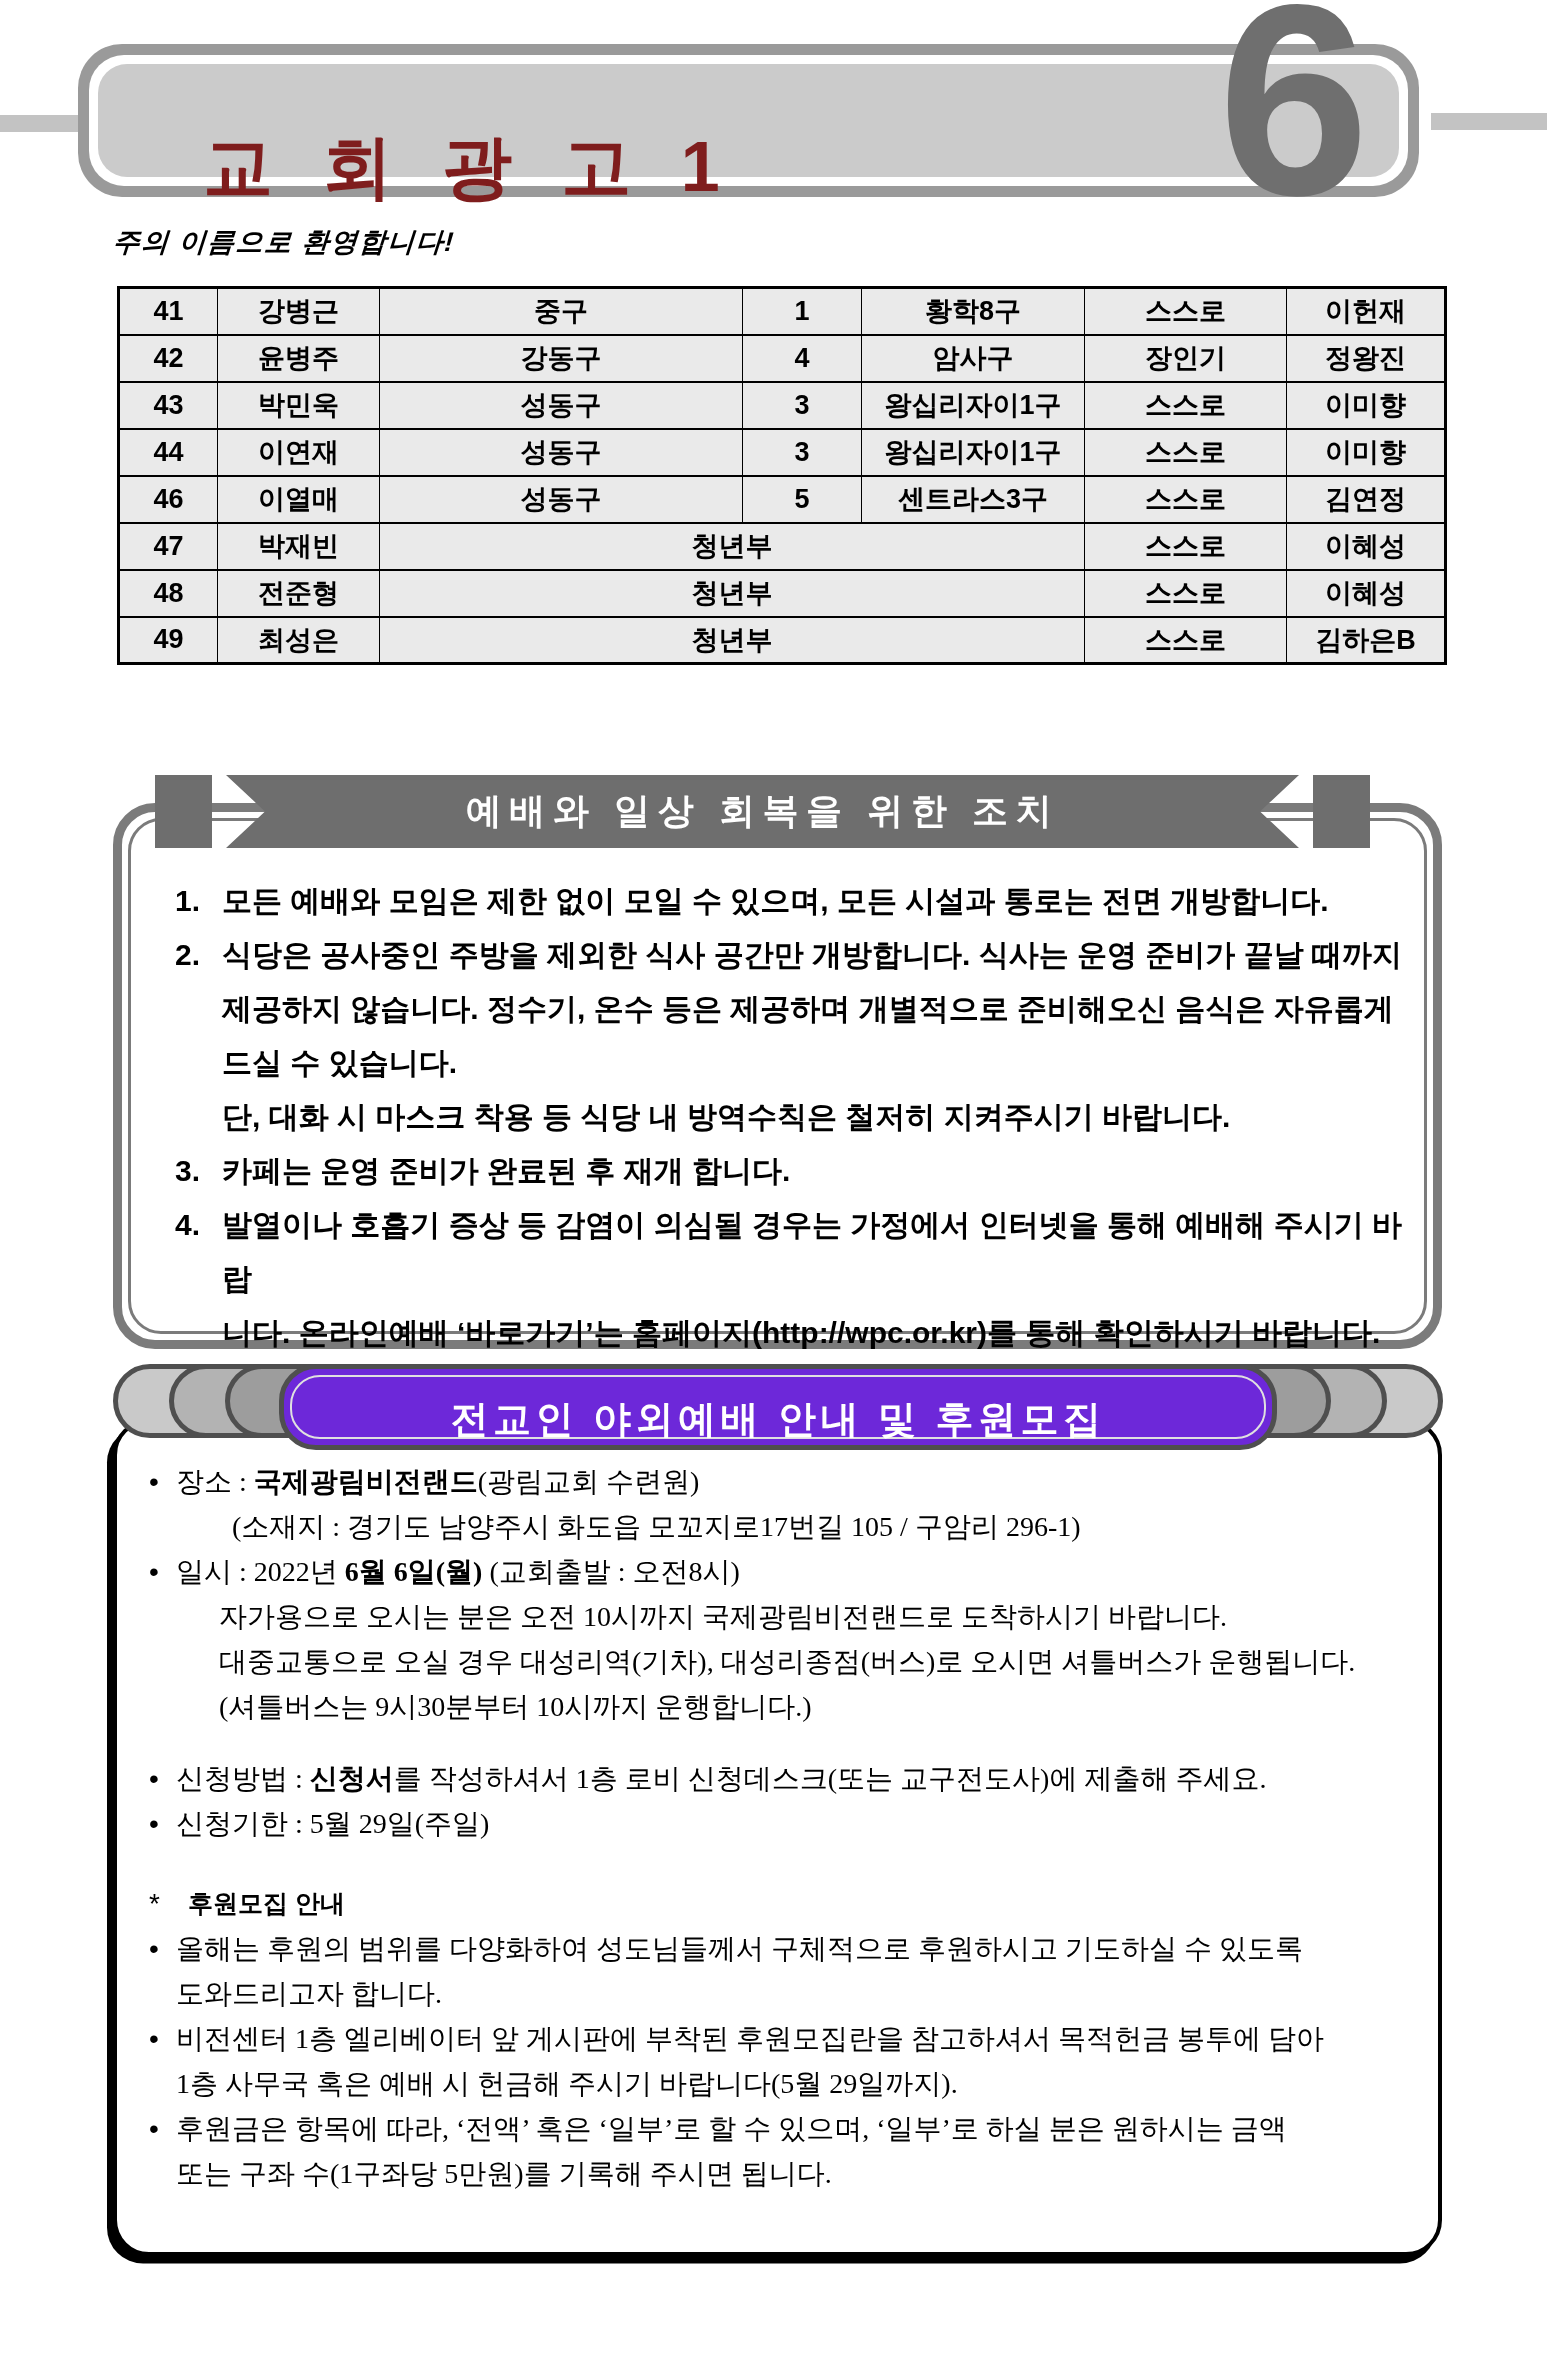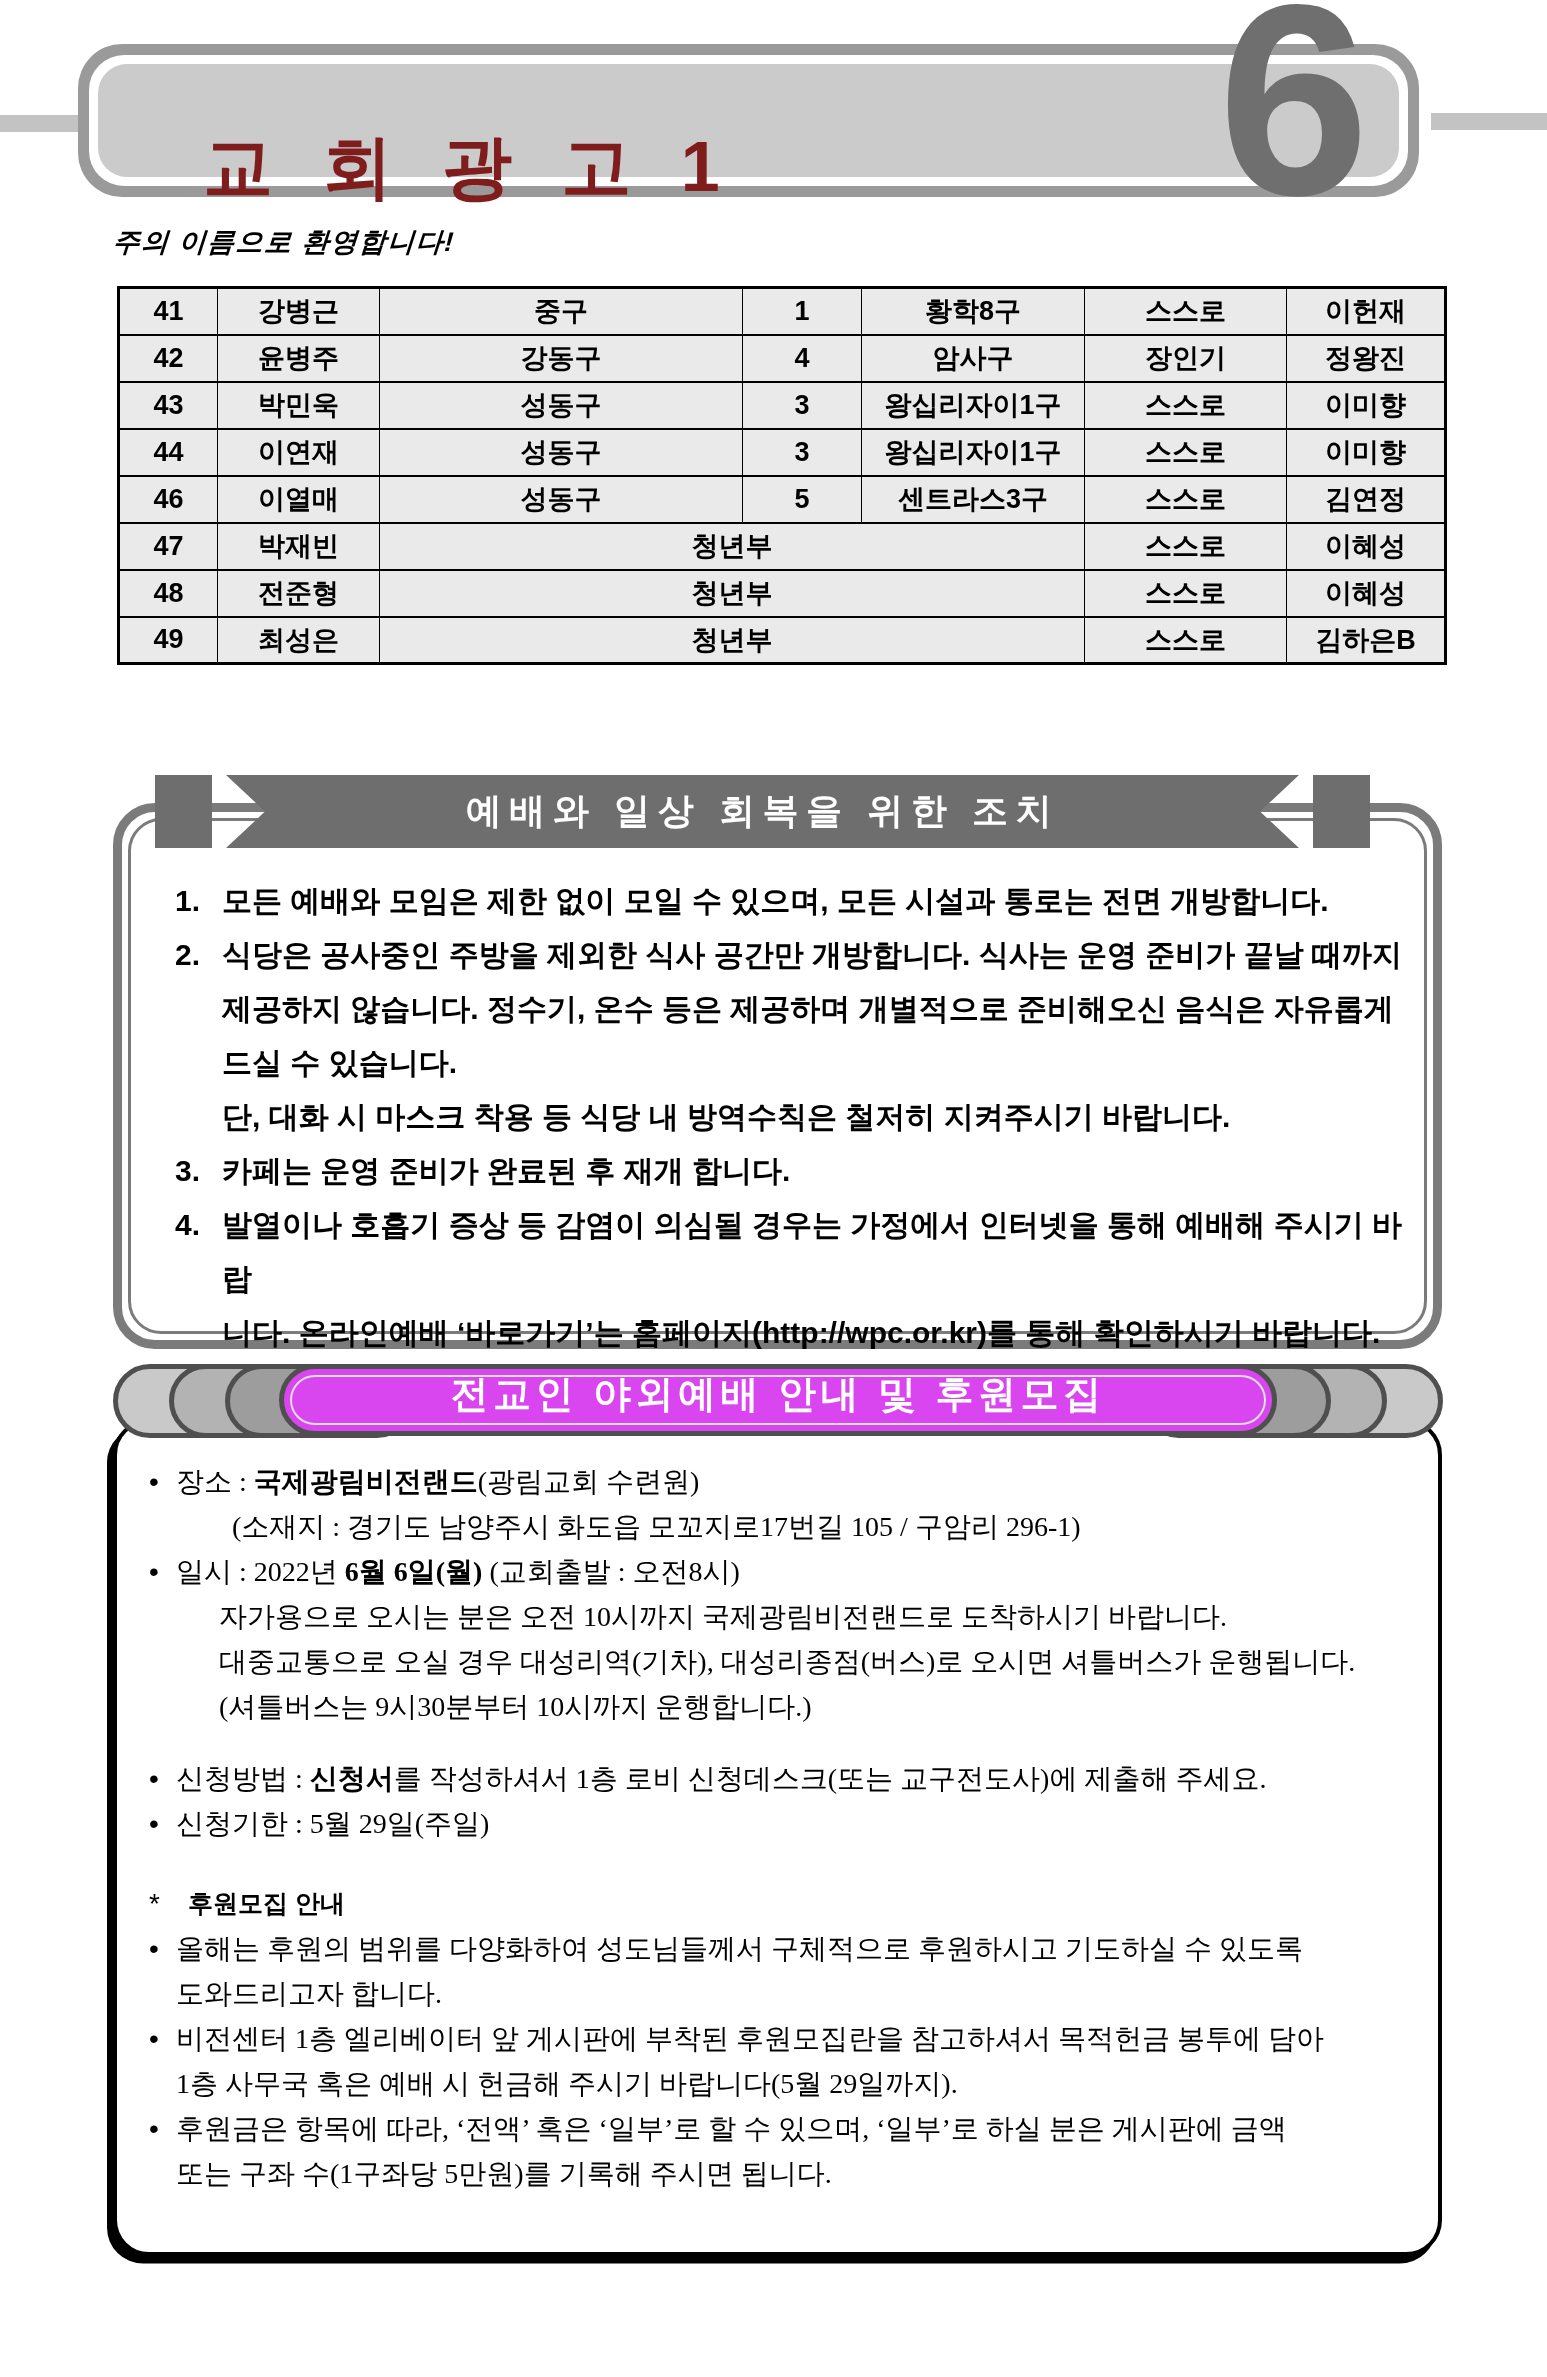--- a/index.html
+++ b/index.html
@@ -66,23 +66,23 @@
   .b-txt{white-space:pre-line;}
   .bold{font-weight:bold;}
   .sup-mark{flex:none;width:39px;font-family:"Liberation Sans",sans-serif;}
   .sup-title{font-weight:bold;font-family:"Liberation Sans",sans-serif;font-size:25px;}
 
   .banner2{position:absolute;left:113px;top:1364px;width:1330px;height:74px;z-index:2;}
   .cap{position:absolute;top:0;height:74px;width:189px;border-radius:37px;
        border:5.3px solid #4f4f4f;box-sizing:border-box;}
   .cl1{left:0;background:#c9c9c9;} .cl2{left:56px;background:#b3b3b3;} .cl3{left:112px;background:#9d9d9d;}
   .cr1{right:0;background:#c9c9c9;} .cr2{right:56px;background:#b3b3b3;} .cr3{right:112px;background:#9d9d9d;}
-  .banner2-main{position:absolute;left:166px;right:166px;top:0;height:72px;background:#d946ef;
+  .banner2-main{position:absolute;left:166px;right:166px;top:0;height:86px;background:#6d28d9;
        border:5.3px solid #4f4f4f;border-radius:37px;box-sizing:border-box;
-       display:flex;align-items:flex-start;justify-content:center;}
+       display:flex;align-items:flex-end;justify-content:center;}
   .banner2-line{position:absolute;inset:6px;border:2.3px solid #e0e0e0;border-radius:30px;}
   .banner2-title{position:relative;color:#ffffff;font-size:38px;font-weight:bold;letter-spacing:4.5px;}
 </style>
 </head>
 <body>
 
 <div class="page">
 
   <div class="bar-left"></div>
   <div class="bar-right"></div>
@@ -243,21 +243,21 @@
         <span class="b-txt">올해는 후원의 범위를 다양화하여 성도님들께서 구체적으로 후원하시고 기도하실 수 있도록
 도와드리고자 합니다.</span>
       </div>
       <div class="b-line">
         <span class="b-dot">•</span>
         <span class="b-txt">비전센터 1층 엘리베이터 앞 게시판에 부착된 후원모집란을 참고하셔서 목적헌금 봉투에 담아
 1층 사무국 혹은 예배 시 헌금해 주시기 바랍니다(5월 29일까지).</span>
       </div>
       <div class="b-line">
         <span class="b-dot">•</span>
-        <span class="b-txt">후원금은 항목에 따라, ‘전액’ 혹은 ‘일부’로 할 수 있으며, ‘일부’로 하실 분은 게시판에 금액
+        <span class="b-txt">후원금은 항목에 따라, ‘전액’ 혹은 ‘일부’로 할 수 있으며, ‘일부’로 하실 분은 원하시는 금액
 또는 구좌 수(1구좌당 5만원)를 기록해 주시면 됩니다.</span>
       </div>
 
     </div>
   </div>
   <div class="banner2">
     <div class="cap cl1"></div>
     <div class="cap cl2"></div>
     <div class="cap cl3"></div>
     <div class="cap cr1"></div>

